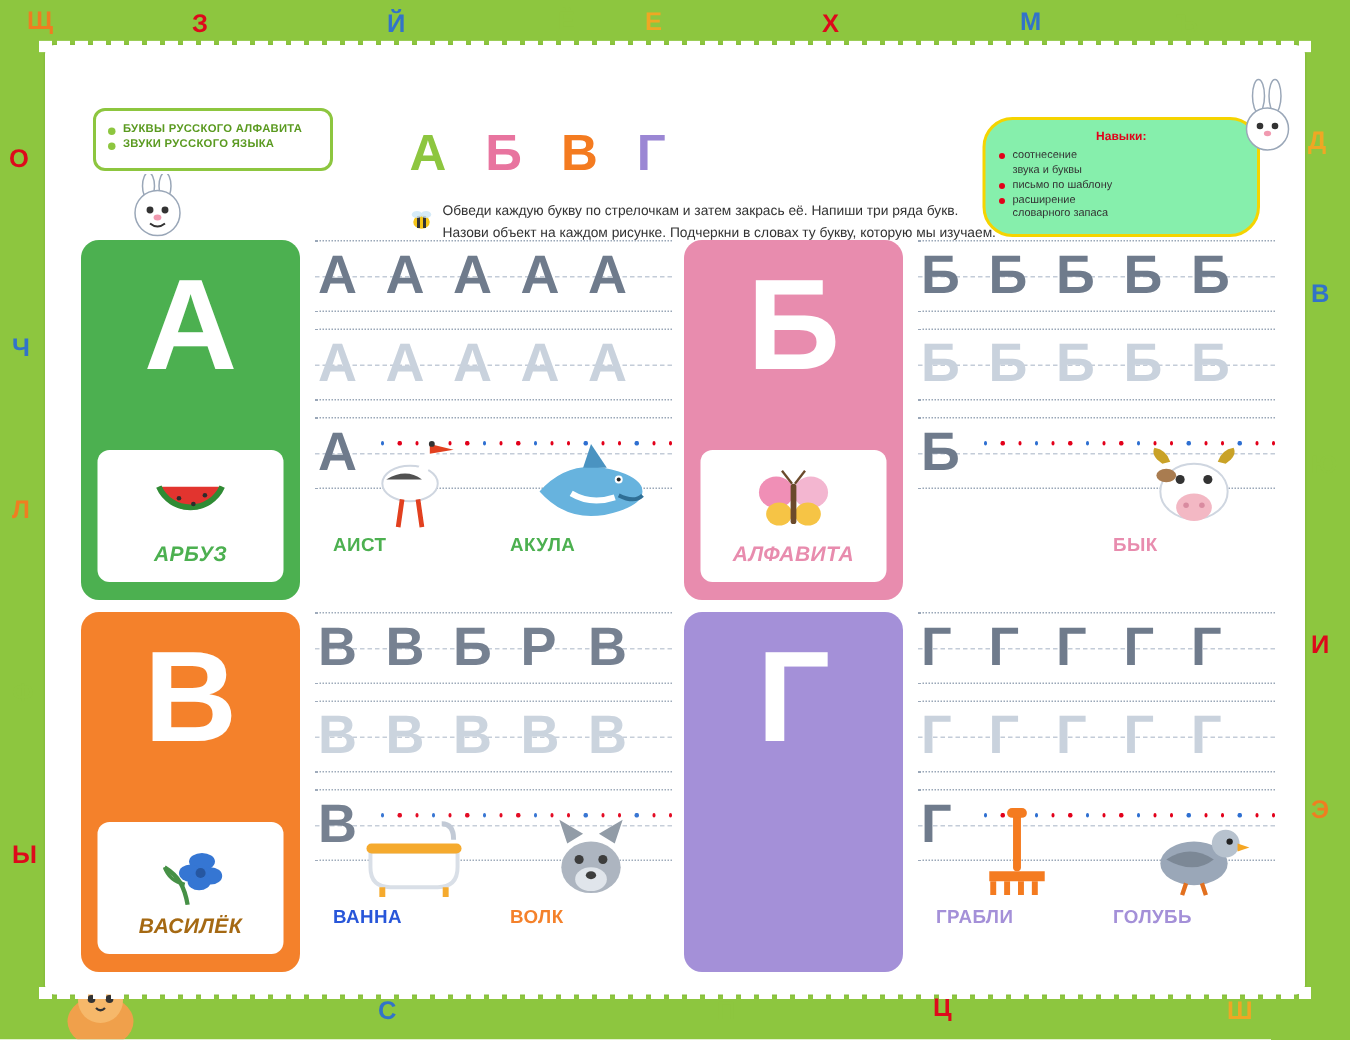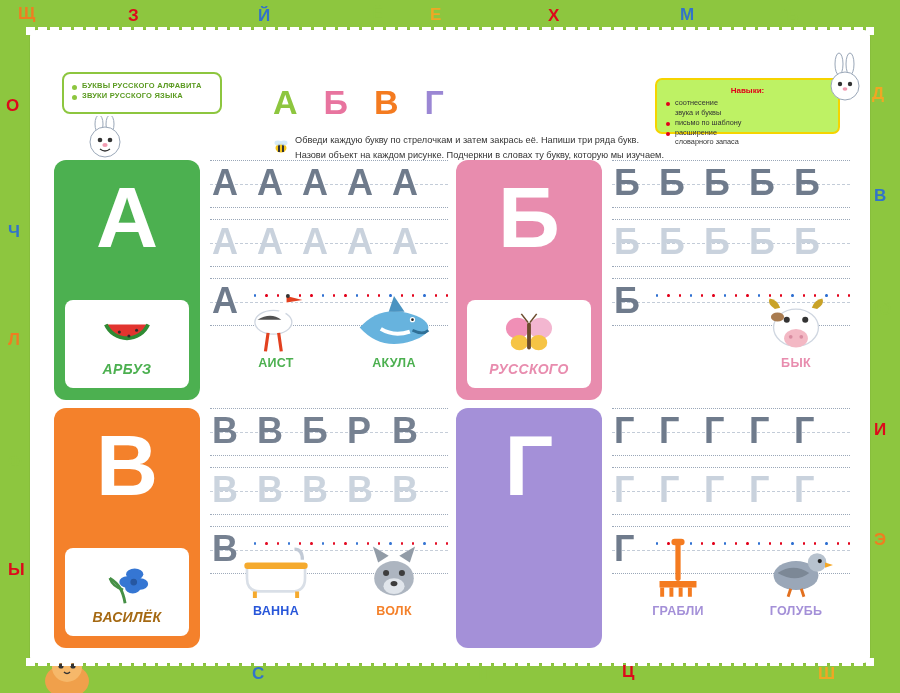--- a/index.html
+++ b/index.html
@@ -40,22 +40,22 @@
 
   .titleletters{position:absolute;left:243px;top:55px;display:flex;gap:26px;align-items:flex-end;}
   .titleletters span{font-size:34px;font-weight:bold;line-height:1;}
 
   .instr{position:absolute;left:243px;top:104px;width:470px;}
   .instr p{margin:0 0 3px 0;font-size:9.2px;color:#333;line-height:1.35;}
 
   .bee{position:absolute;left:243px;top:110px;width:16px;height:14px;}
 
   .newskills{
-    position:absolute;left:625px;top:48px;width:185px;height:56px;
-    background:#bef264;border:2px solid #f5d400;border-radius:7px;box-sizing:border-box;padding:6px 9px;
+    position:absolute;left:625px;top:48px;width:185px;height:80px;
+    background:#86efac;border:2px solid #f5d400;border-radius:20px;box-sizing:border-box;padding:6px 9px;
   }
   .newskills h4{margin:0 0 3px 0;font-size:8px;color:#e2001a;text-align:center;font-weight:bold;}
   .newskills ul{margin:0;padding:0;list-style:none;}
   .newskills li{position:relative;padding-left:9px;font-size:7.3px;color:#333;line-height:1.35;}
   .newskills li:before{content:"";position:absolute;left:0;top:4px;width:4px;height:4px;border-radius:50%;background:#e2001a;}
   .rabbit2{position:absolute;left:795px;top:22px;width:40px;height:52px;}
 
   
   .grid{position:absolute;left:24px;top:130px;width:796px;height:490px;}
   .cell{position:absolute;width:394px;height:240px;}
@@ -78,21 +78,21 @@
      border-top:1px dotted #9aa7b8;border-bottom:1px dotted #9aa7b8;}
   .rowline:before{content:"";position:absolute;left:0;right:0;top:50%;border-top:1px dashed #c3ccd8;}
   .ghost{position:absolute;top:2px;font-size:36px;font-weight:bold;line-height:42px;color:#b9c2cf;}
   .ghost.solid{color:#6f7b8c;}
   .dotsrow{position:absolute;left:0;right:0;top:16px;display:flex;gap:9px;}
   .dotsrow i{width:3px;height:3px;border-radius:50%;background:#e2001a;display:block;}
   .dotsrow i.b{background:#2e6fd1;}
 
   
   .objs{position:absolute;right:0;bottom:0;width:238px;height:120px;display:flex;gap:10px;justify-content:flex-end;}
-  .obj{width:108px;text-align:center;}
+  .obj{width:108px;}
   .obj .objpic{height:78px;display:flex;align-items:flex-end;justify-content:center;}
   .obj .objlabel{font-size:12.5px;font-weight:bold;margin-top:2px;letter-spacing:.3px;}
 
   .cell .objs{right:0;bottom:4px;}
 
   
   .cat{position:absolute;left:36px;bottom:-6px;width:62px;height:52px;}
 </style>
 </head>
 <body>
@@ -293,21 +293,21 @@
             <div class="wordbox">
               <svg viewBox="0 0 60 50" width="60" height="48" class="pic">
                 <ellipse cx="18" cy="18" rx="12" ry="11" fill="#f08fb6"></ellipse>
                 <ellipse cx="42" cy="18" rx="12" ry="11" fill="#f3b6d0"></ellipse>
                 <ellipse cx="20" cy="33" rx="9" ry="8" fill="#f6c445"></ellipse>
                 <ellipse cx="40" cy="33" rx="9" ry="8" fill="#f6c445"></ellipse>
                 <rect x="28" y="12" width="4" height="28" rx="2" fill="#6b4a2b"></rect>
                 <path d="M29 12 L22 3" stroke="#6b4a2b" stroke-width="1.6"></path>
                 <path d="M31 12 L38 3" stroke="#6b4a2b" stroke-width="1.6"></path>
               </svg>
-              <div class="label" style="color: rgb(232, 140, 174);">РУССКОГО</div>
+              <div class="label" style="color: rgb(232, 140, 174);">АЛФАВИТА</div>
             </div>
           </div>
           <div class="trace">
             <div class="row">
               <div class="rowline"></div>
               <span class="ghost solid" style="left: 2px;">Б</span>
               <span class="ghost solid" style="left: 47px;">Б</span>
               <span class="ghost solid" style="left: 92px;">Б</span>
               <span class="ghost solid" style="left: 137px;">Б</span>
               <span class="ghost solid" style="left: 182px;">Б</span>

